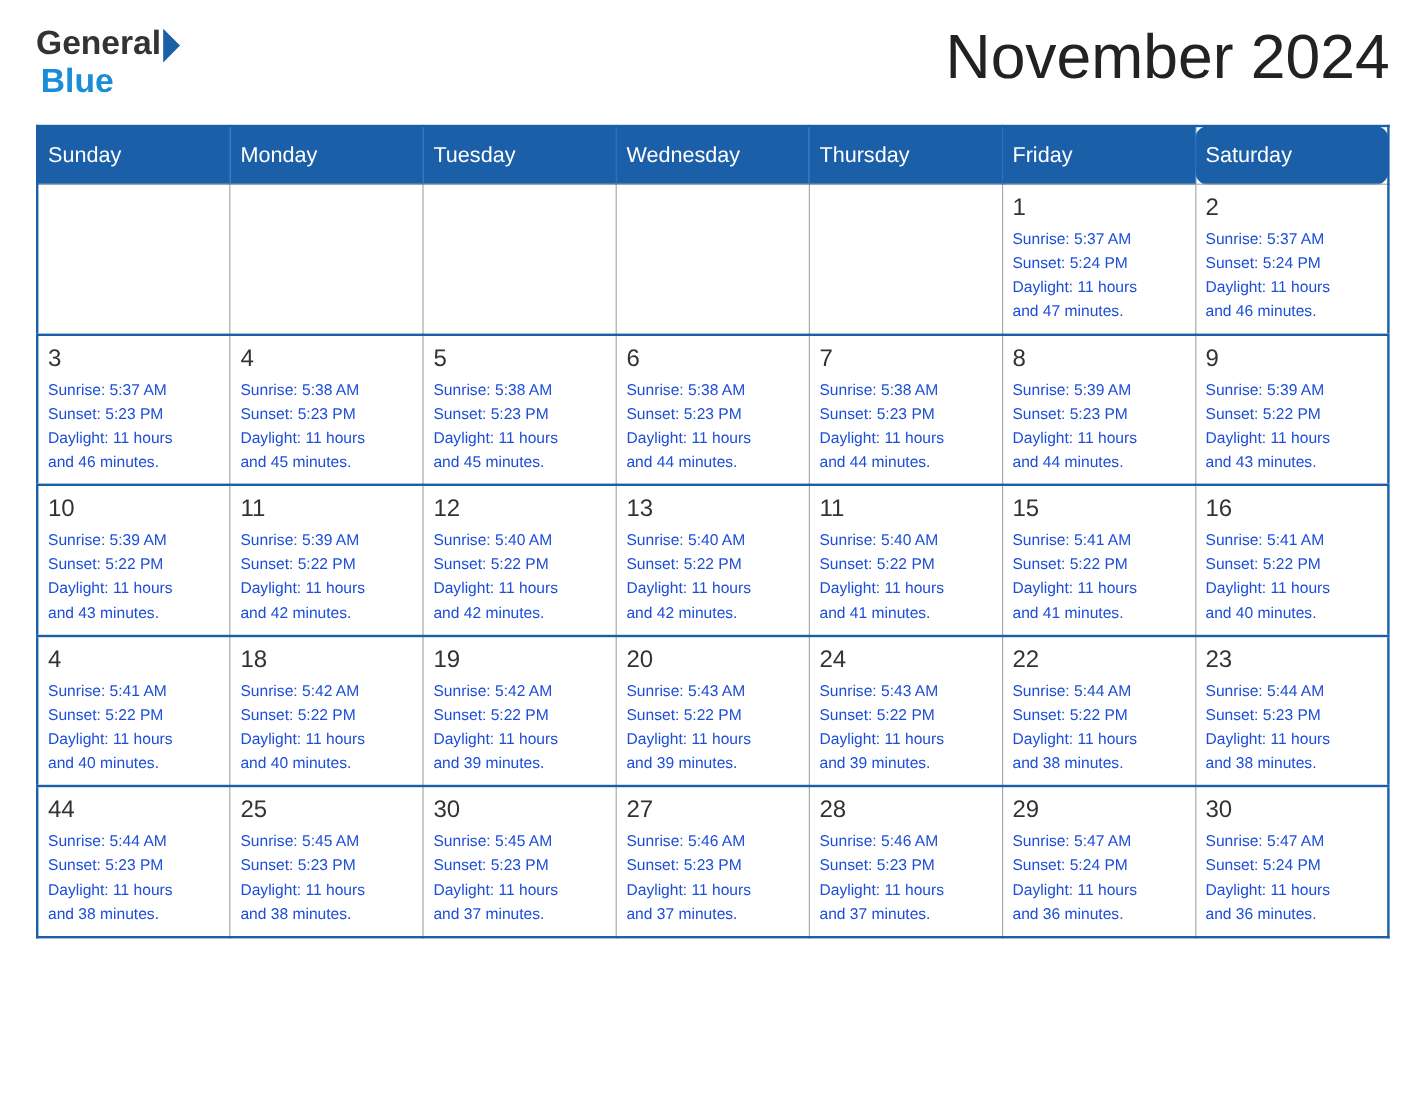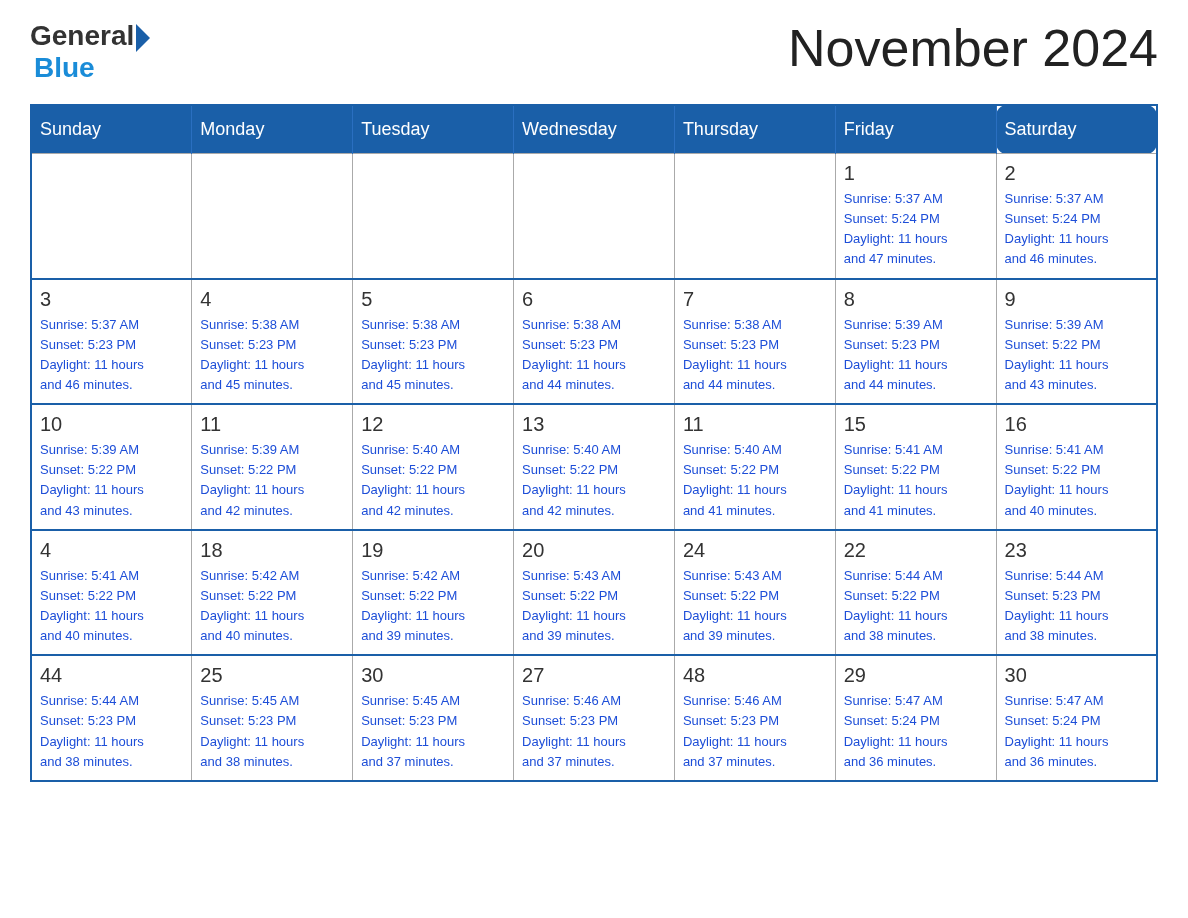--- a/index.html
+++ b/index.html
@@ -256,21 +256,21 @@
         </td>
         <td>
           <div class="day-number">30</div>
           <div class="day-info">Sunrise: 5:45 AM<br>Sunset: 5:23 PM<br>Daylight: 11 hours<br>and 37 minutes.</div>
         </td>
         <td>
           <div class="day-number">27</div>
           <div class="day-info">Sunrise: 5:46 AM<br>Sunset: 5:23 PM<br>Daylight: 11 hours<br>and 37 minutes.</div>
         </td>
         <td>
-          <div class="day-number">48</div>
+          <div class="day-number">28</div>
           <div class="day-info">Sunrise: 5:46 AM<br>Sunset: 5:23 PM<br>Daylight: 11 hours<br>and 37 minutes.</div>
         </td>
         <td>
           <div class="day-number">29</div>
           <div class="day-info">Sunrise: 5:47 AM<br>Sunset: 5:24 PM<br>Daylight: 11 hours<br>and 36 minutes.</div>
         </td>
         <td>
           <div class="day-number">30</div>
           <div class="day-info">Sunrise: 5:47 AM<br>Sunset: 5:24 PM<br>Daylight: 11 hours<br>and 36 minutes.</div>
         </td>

